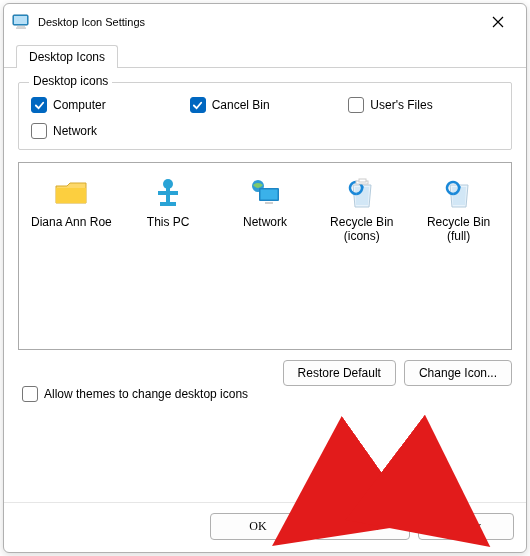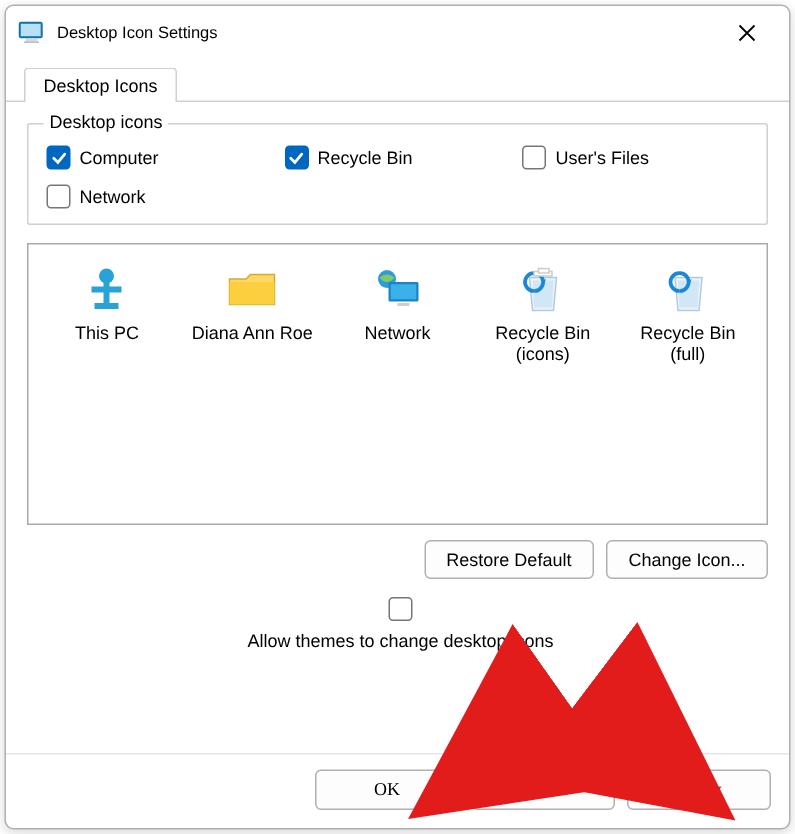--- a/index.html
+++ b/index.html
@@ -142,23 +142,22 @@
     border-radius: 4px;
     padding: 5px 14px;
     font-size: 12px;
     min-width: 100px;
     text-align: center;
   }
   .allow-row {
     display: flex;
     align-items: center;
     gap: 6px;
-    margin-top: 12px;
+    margin-top: 0;
     margin-left: 4px;
-    flex-direction: column;
   }
   .footer {
     border-top: 1px solid #e6e6e6;
     padding: 10px 12px 12px 12px;
     display: flex;
     justify-content: flex-end;
     gap: 8px;
     position: relative;
     font-family: Liberation Serif, serif;
   }
@@ -208,53 +207,53 @@
               </svg>
             </span>
           <span>Computer</span>
         </div>
         <div class="check-item">
           <span class="chk checked">
               <svg viewBox="0 0 12 12">
                 <path d="M2 6 L5 9 L10 3" stroke="#fff" stroke-width="2" fill="none" stroke-linecap="round"></path>
               </svg>
             </span>
-          <span>Recycle Bin</span>
+          <span>Cancel Bin</span>
         </div>
         <div class="check-item">
           <span class="chk"></span>
           <span>User's Files</span>
         </div>
         <div class="check-item">
           <span class="chk"></span>
           <span>Network</span>
         </div>
       </div>
     </div>
 
     <div class="icon-pane">
       <div class="icon-item">
         <span class="ic">
           <svg width="36" height="36" viewBox="0 0 36 36">
+            <path d="M3 11 L14 11 L17 8 L33 8 L33 28 L3 28 Z" fill="#fdd869" stroke="#d6a92f"></path>
+            <path d="M3 13 L33 13 L33 28 L3 28 Z" fill="#fccf3f"></path>
+          </svg>
+        </span>
+        <span>Diana Ann Roe</span>
+      </div>
+      <div class="icon-item">
+        <span class="ic">
+          <svg width="36" height="36" viewBox="0 0 36 36">
             <circle cx="18" cy="9" r="5" fill="#29a3d6"></circle>
             <rect x="16" y="13" width="4" height="14" fill="#29a3d6"></rect>
             <rect x="8" y="16" width="20" height="4" fill="#29a3d6"></rect>
             <rect x="10" y="27" width="16" height="4" fill="#29a3d6"></rect>
           </svg>
         </span>
         <span>This PC</span>
-      </div>
-      <div class="icon-item">
-        <span class="ic">
-          <svg width="36" height="36" viewBox="0 0 36 36">
-            <path d="M3 11 L14 11 L17 8 L33 8 L33 28 L3 28 Z" fill="#fdd869" stroke="#d6a92f"></path>
-            <path d="M3 13 L33 13 L33 28 L3 28 Z" fill="#fccf3f"></path>
-          </svg>
-        </span>
-        <span>Diana Ann Roe</span>
       </div>
       <div class="icon-item">
         <span class="ic">
           <svg width="36" height="36" viewBox="0 0 36 36">
             <circle cx="11" cy="11" r="6" fill="#2f9cd6"></circle>
             <path d="M6 10 Q11 6 16 10 Q11 16 6 10" fill="#7fc96c"></path>
             <rect x="12" y="13" width="20" height="13" rx="1" fill="#1d84c4"></rect>
             <rect x="13.5" y="14.5" width="17" height="10" fill="#3ab1ea"></rect>
             <rect x="18" y="27" width="8" height="2" fill="#cfcfcf"></rect>
           </svg>

